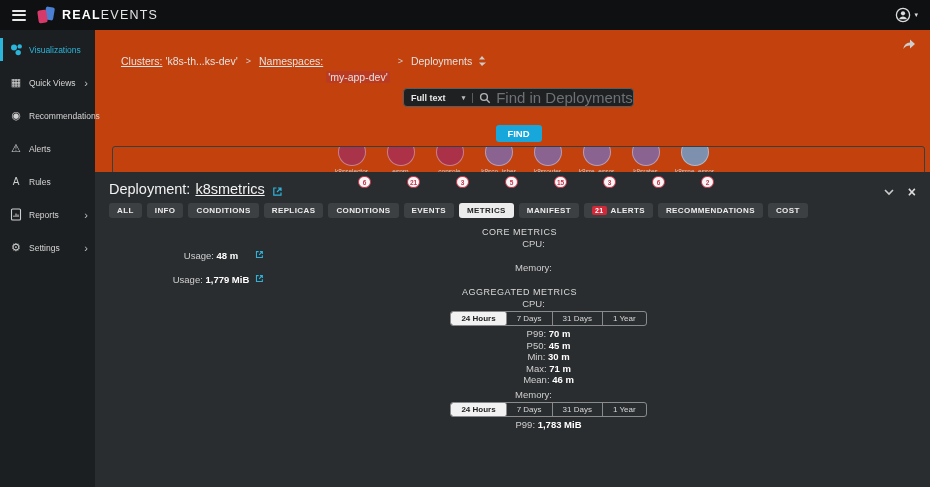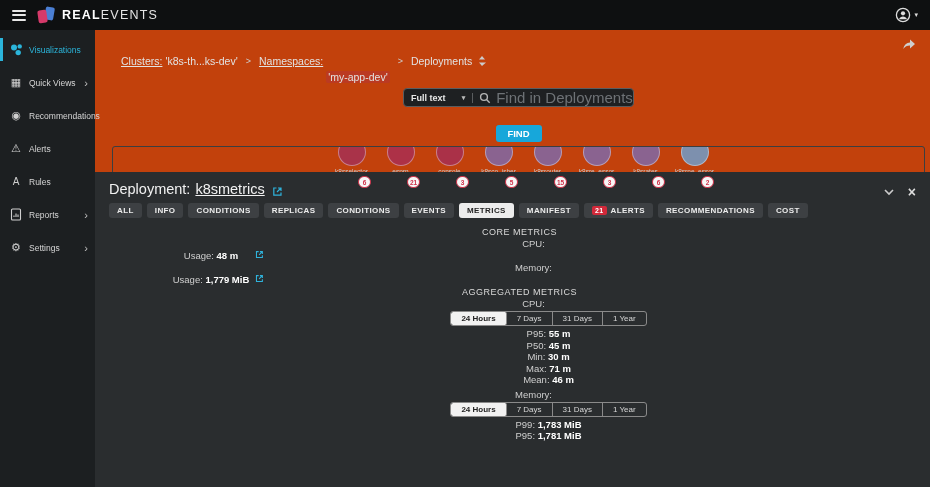--- a/index.html
+++ b/index.html
@@ -379,33 +379,32 @@
         </div>
 
         <div class="sec-title">AGGREGATED METRICS</div>
         <div class="lvl1">CPU:</div>
         <div class="time-tabs">
           <span class="tt active">24 Hours</span>
           <span class="tt">7 Days</span>
           <span class="tt">31 Days</span>
           <span class="tt">1 Year</span>
         </div>
-        <div class="stat"><span>P95:</span> <b>55 m</b></div>
+        <div class="stat"><span>P99:</span> <b>70 m</b></div>
         <div class="stat"><span>P50:</span> <b>45 m</b></div>
         <div class="stat"><span>Min:</span> <b>30 m</b></div>
         <div class="stat"><span>Max:</span> <b>71 m</b></div>
         <div class="stat"><span>Mean:</span> <b>46 m</b></div>
 
         <div class="lvl1 memgap">Memory:</div>
         <div class="time-tabs">
           <span class="tt active">24 Hours</span>
           <span class="tt">7 Days</span>
           <span class="tt">31 Days</span>
           <span class="tt">1 Year</span>
         </div>
         <div class="stat"><span>P99:</span> <b>1,783 MiB</b></div>
-        <div class="stat"><span>P95:</span> <b>1,781 MiB</b></div>
         
         
       </div>
     </div>
   </div>
 </div>
 
 </body></html>

